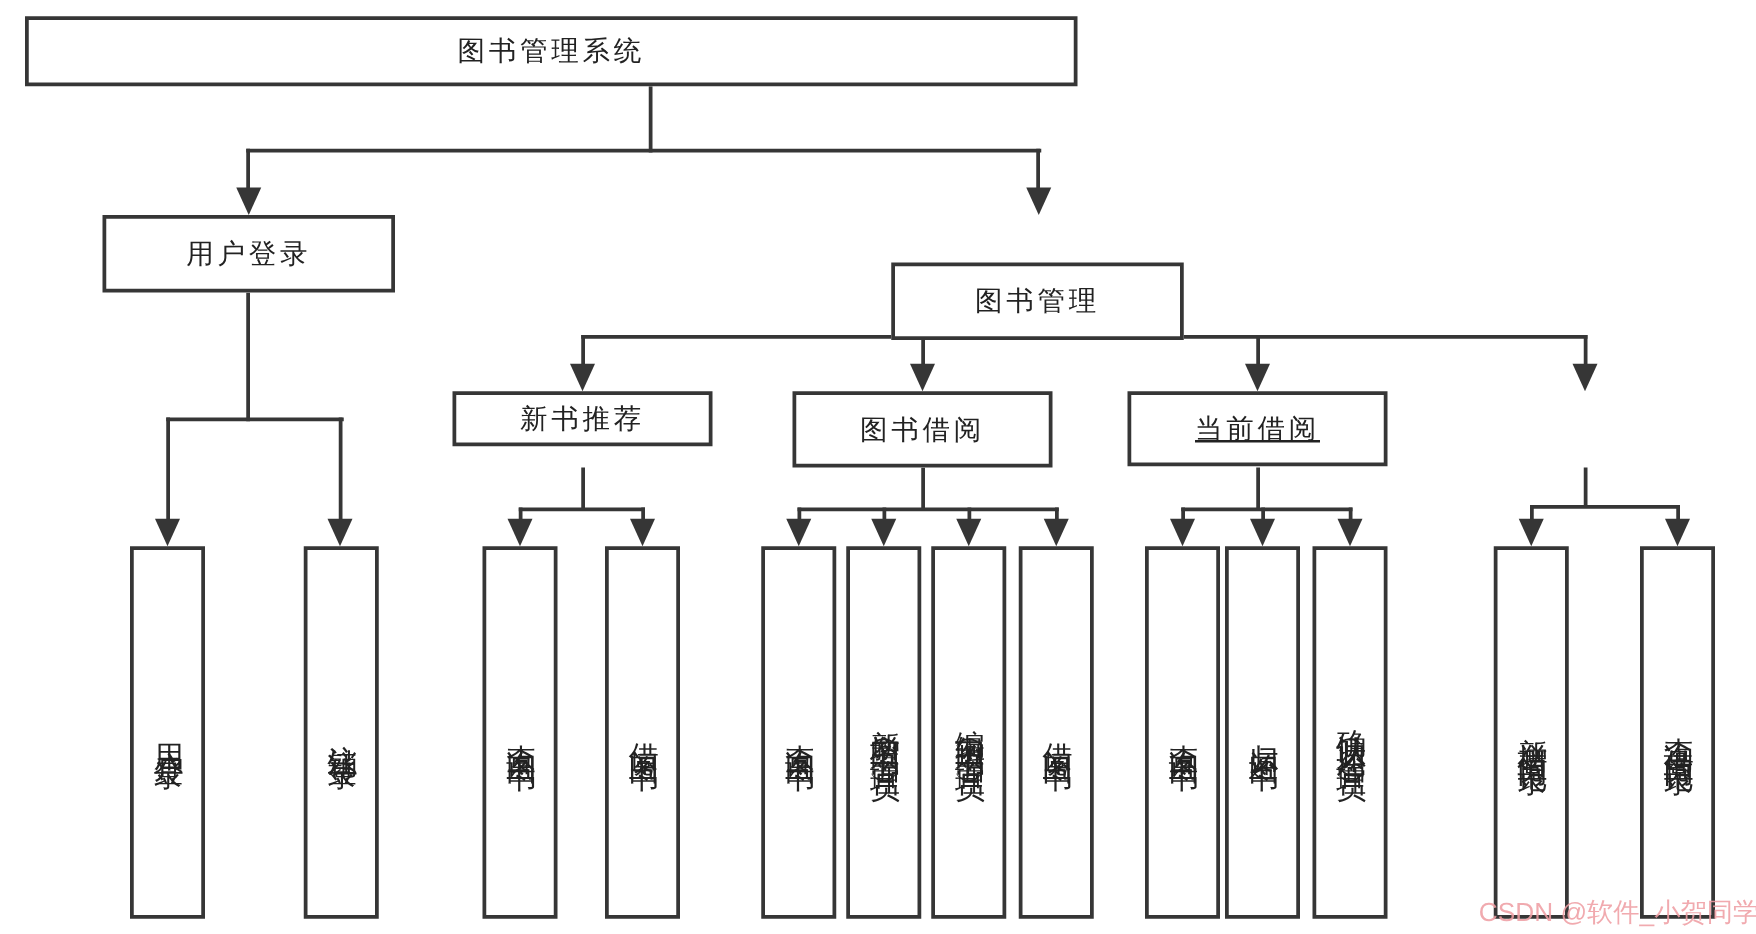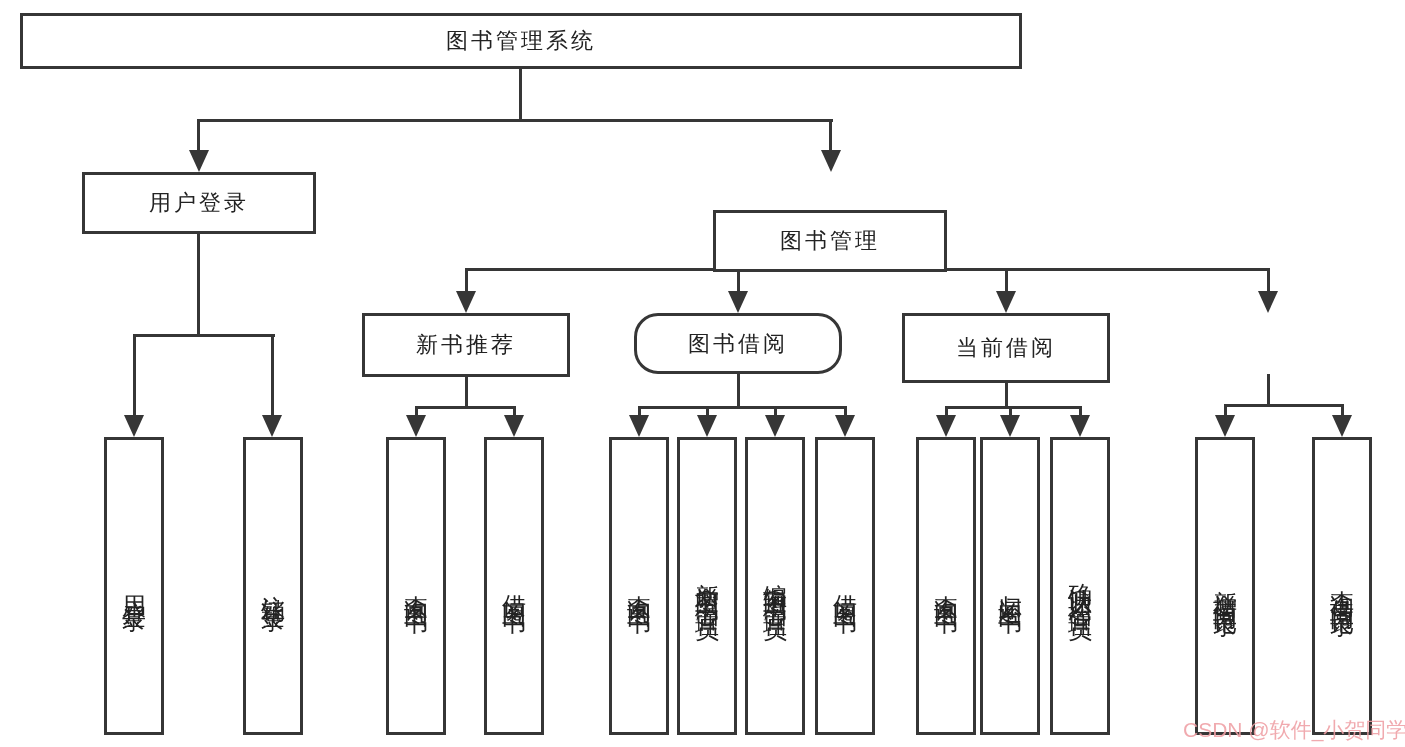--- a/index.html
+++ b/index.html
@@ -33,38 +33,38 @@
     font-size:21px;color:#ef9fa4;opacity:0.88;white-space:nowrap;
   }
 </style>
 </head>
 <body>
 
 <div class="canvas">
 
   <div class="watermark">CSDN @软件_小贺同学</div>
 
-  <div class="hbox" style="left:20px;top:13px;width:1002px;height:56px;">
+  <div class="hbox" style="left:20px;top:13px;width:842px;height:56px;">
     <span>图书管理系统</span>
   </div>
 
   <div class="hbox" style="left:82px;top:172px;width:234px;height:62px;">
     <span>用户登录</span>
   </div>
   <div class="hbox" style="left:713px;top:172px;width:234px;height:62px;margin-top:38px;">
     <span>图书管理</span>
   </div>
 
-  <div class="hbox" style="left:362px;top:313px;width:208px;height:64px;">
+  <div class="hbox" style="left:362px;top:313px;width:208px;height:44px;">
     <span>新书推荐</span>
   </div>
-  <div class="hbox" style="left:634px;top:313px;width:208px;height:61px;border-radius:24px;">
+  <div class="hbox" style="left:634px;top:313px;width:208px;height:61px;">
     <span>图书借阅</span>
   </div>
-  <div class="hbox" style="left:902px;top:313px;width:208px;height:70px;">
+  <div class="hbox" style="left:902px;top:313px;width:208px;height:60px;text-decoration:underline;">
     <span>当前借阅</span>
   </div>
 
   <div class="leaf" style="left:104px;">
     <span>用户登录</span>
     </div>
   <div class="leaf" style="left:243px;">
     <span>注销登录</span>
     </div>
   <div class="leaf" style="left:386px;">

